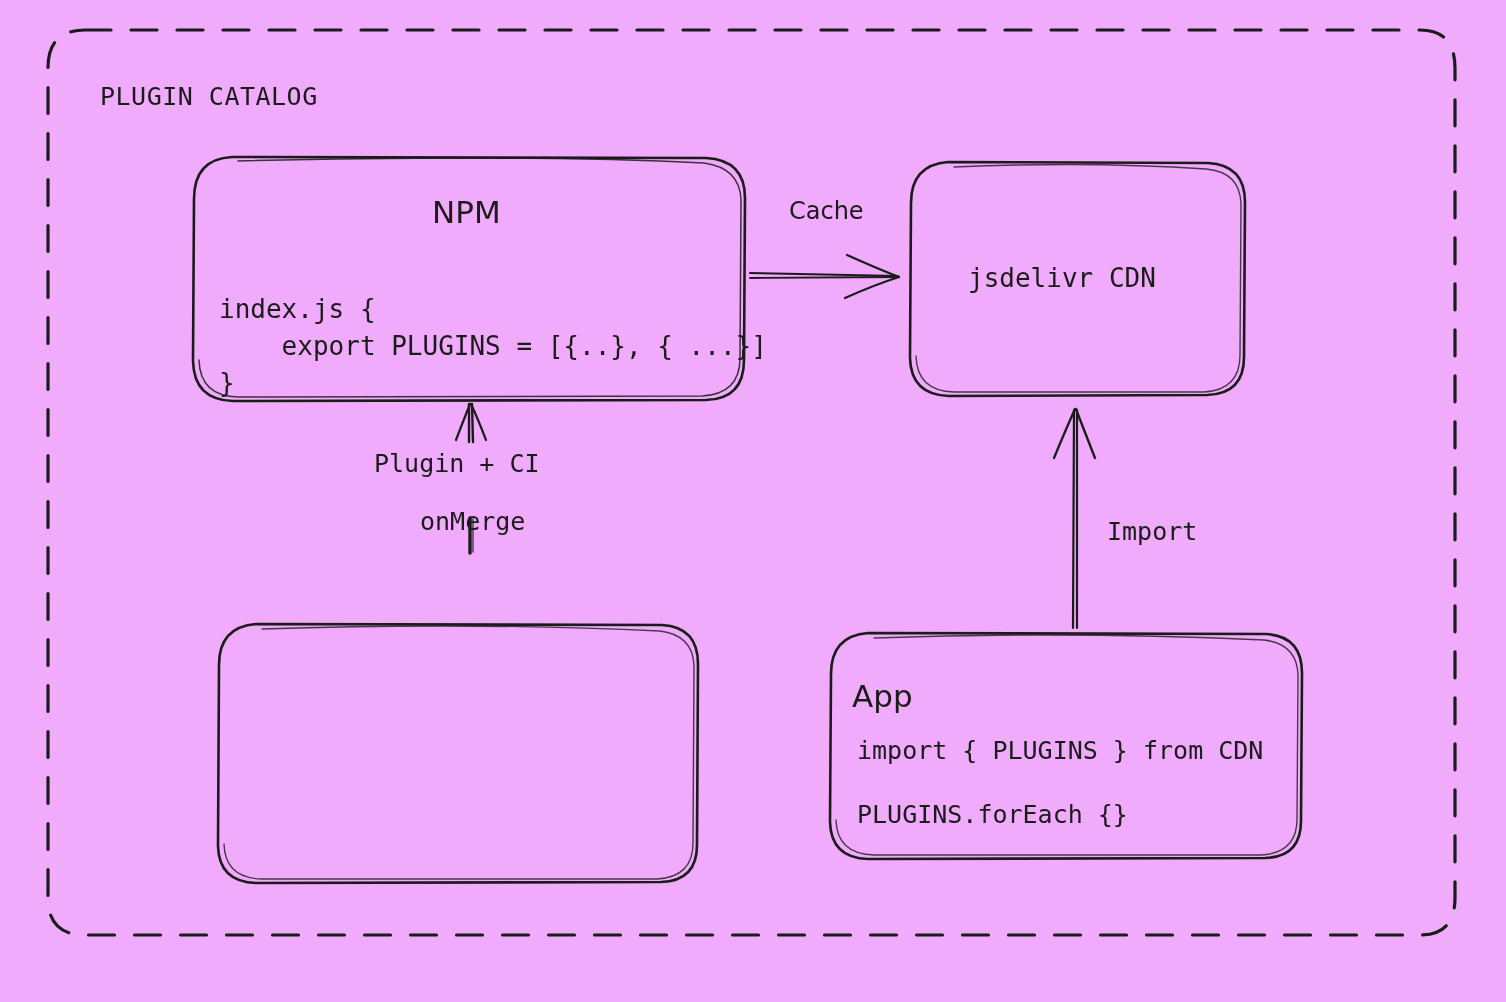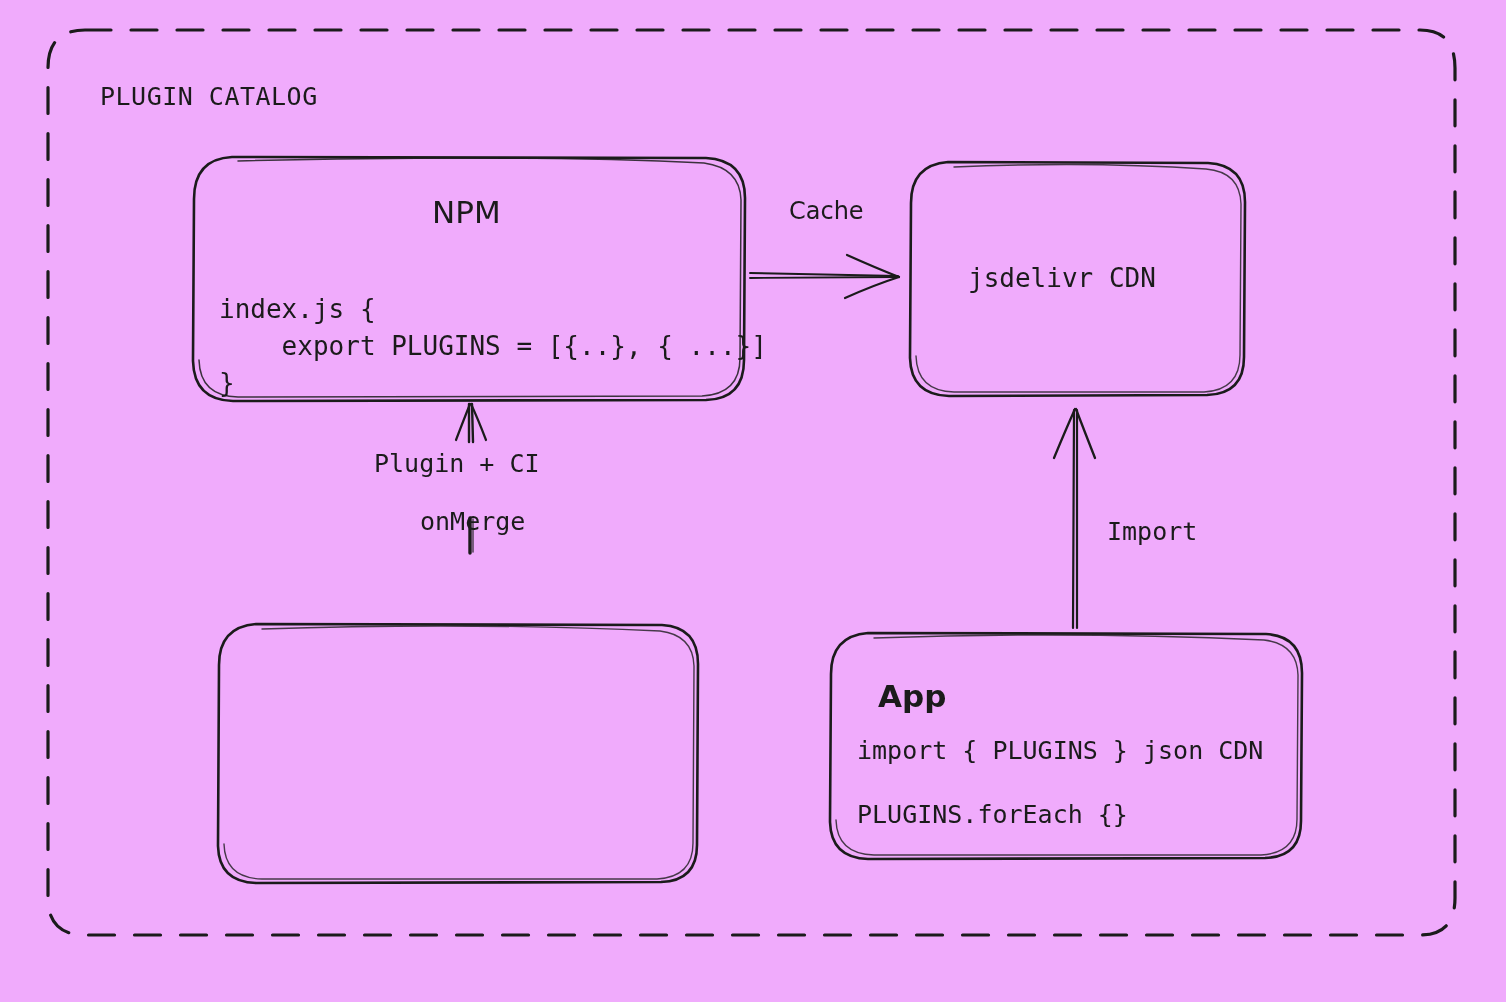--- a/index.html
+++ b/index.html
@@ -142,21 +142,21 @@
   <div class="txt mono t-code" style="left:968px; top:265px;">jsdelivr CDN</div>
 
   <div class="txt sans t-edge" style="left:789px; top:199px;">Cache</div>
 
   <div class="txt mono t-label" style="left:374px; top:451px;">Plugin + CI</div>
 
   <div class="txt mono t-label" style="left:420px; top:464px;margin-top:45px;">onMerge</div>
 
 
 
-  <div class="txt sans t-box-title" style="left:878px; top:681px;font-weight:bold;">App</div>
+  <div class="txt sans t-box-title" style="left:852px; top:681px;">App</div>
 
-  <div class="txt mono t-code-sm" style="left:857px; top:738px;">import { PLUGINS } json CDN</div>
+  <div class="txt mono t-code-sm" style="left:857px; top:738px;">import { PLUGINS } from CDN</div>
 
   <div class="txt mono t-code-sm" style="left:857px; top:802px;">PLUGINS.forEach {}</div>
 
   <div class="txt mono t-label" style="left:1107px; top:519px;">Import</div>
 
 </div>
 
 </body></html>

